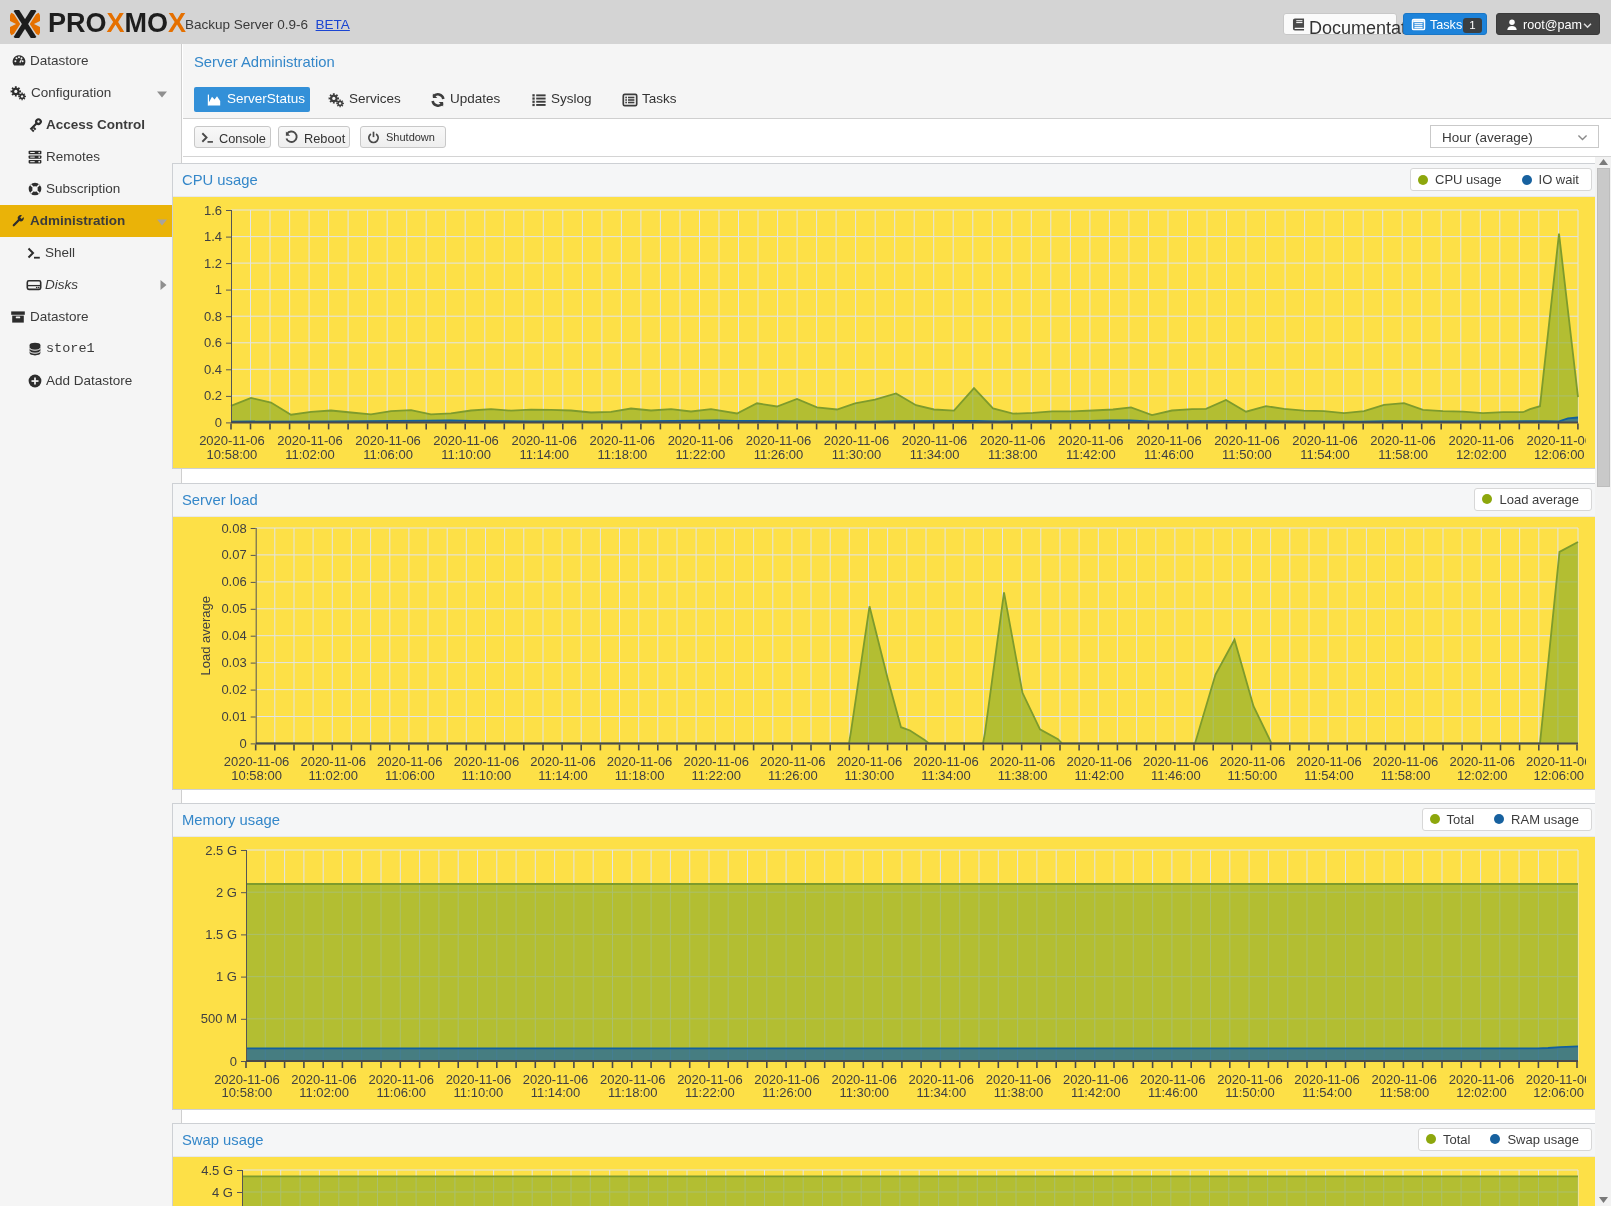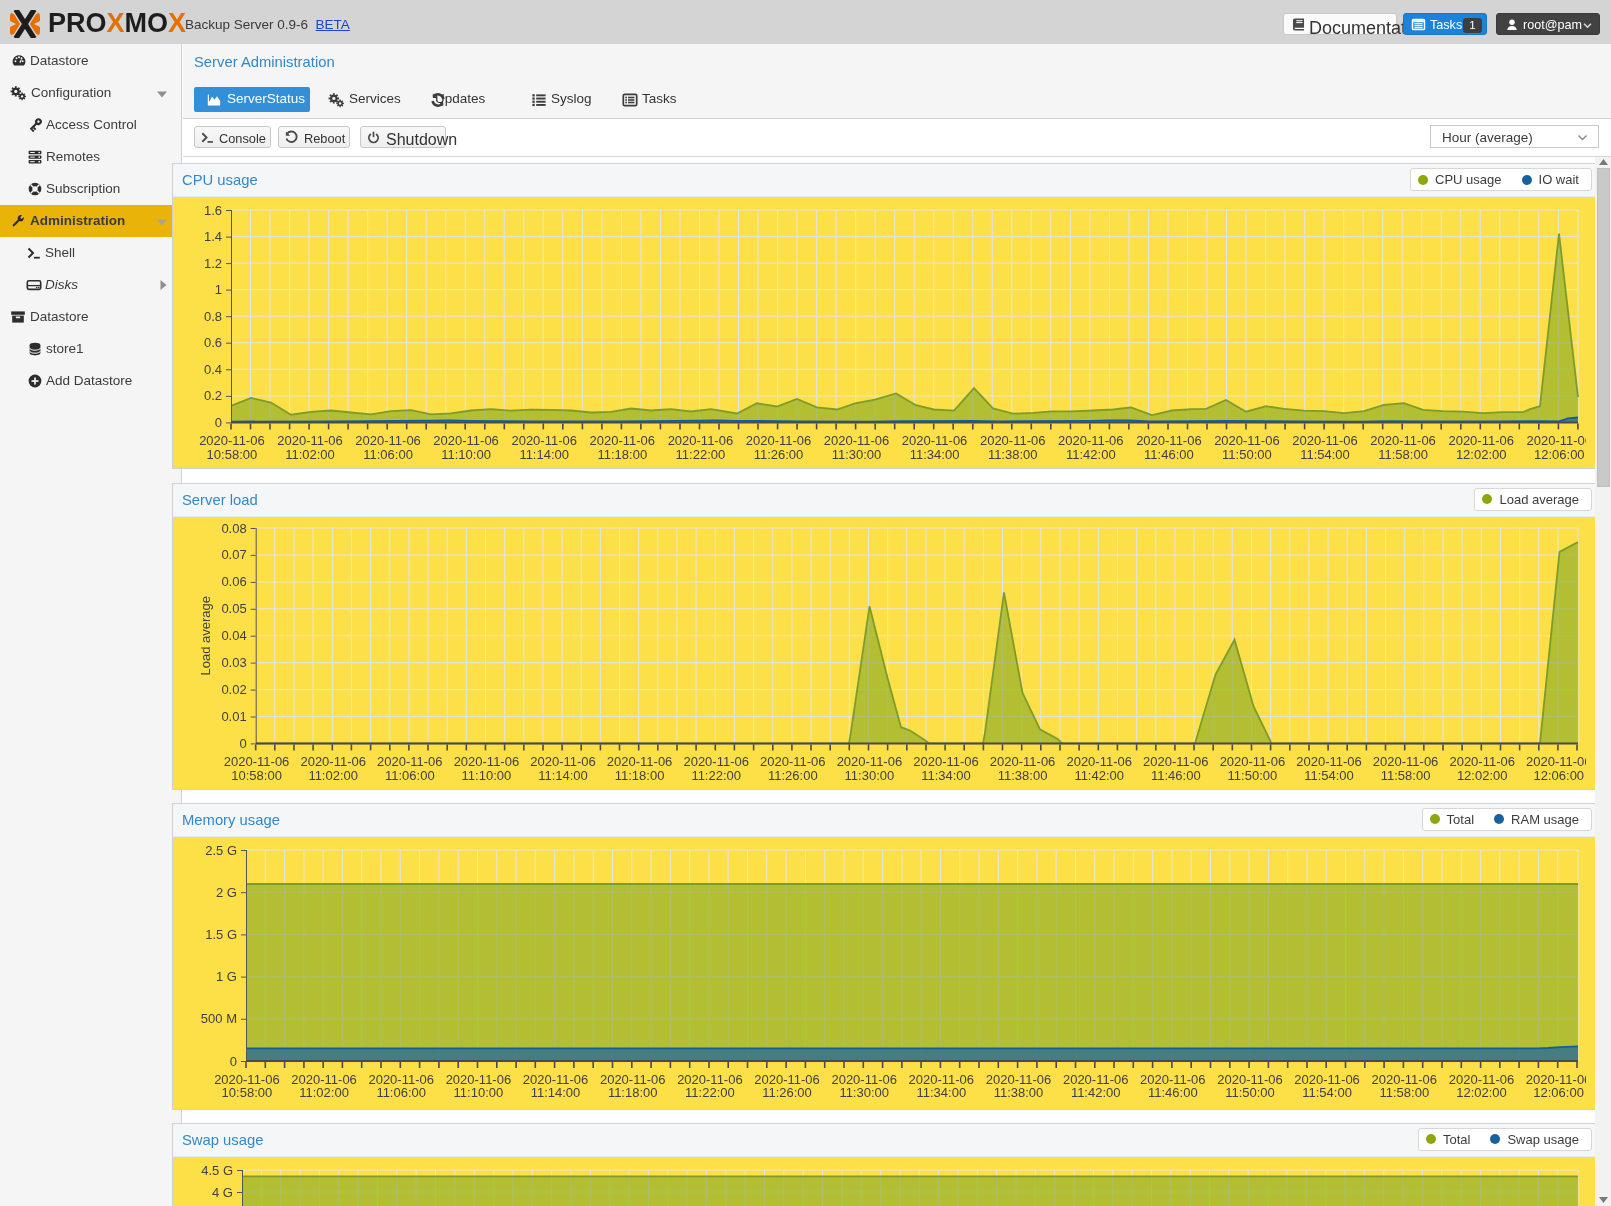--- a/index.html
+++ b/index.html
@@ -83,21 +83,21 @@
       <polygon points="10.99,5.35 10.99,7.45 9.65,7.15 9.05,8.59 10.22,9.33 8.73,10.82 7.99,9.65 6.55,10.25 6.85,11.59 4.75,11.59 5.05,10.25 3.61,9.65 2.87,10.82 1.38,9.33 2.55,8.59 1.95,7.15 0.61,7.45 0.61,5.35 1.95,5.65 2.55,4.21 1.38,3.47 2.87,1.98 3.61,3.15 5.05,2.55 4.75,1.21 6.85,1.21 6.55,2.55 7.99,3.15 8.73,1.98 10.22,3.47 9.05,4.21 9.65,5.65" fill="#2d2d2d"></polygon>
       <circle cx="5.8" cy="6.4" r="1.59" fill="#f5f5f5"></circle>
       <polygon points="15.92,10.63 15.92,12.17 14.93,11.95 14.49,13.01 15.35,13.55 14.25,14.65 13.71,13.79 12.65,14.23 12.87,15.22 11.33,15.22 11.55,14.23 10.49,13.79 9.95,14.65 8.85,13.55 9.71,13.01 9.27,11.95 8.28,12.17 8.28,10.63 9.27,10.85 9.71,9.79 8.85,9.25 9.95,8.15 10.49,9.01 11.55,8.57 11.33,7.58 12.87,7.58 12.65,8.57 13.71,9.01 14.25,8.15 15.35,9.25 14.49,9.79 14.93,10.85" fill="#2d2d2d"></polygon>
       <circle cx="12.1" cy="11.4" r="1.17" fill="#f5f5f5"></circle>
     </svg>
     <span class="t" style="left:31px">Configuration</span>
     <svg style="position:absolute;left:157px;top:13px" width="10" height="8" xmlns="http://www.w3.org/2000/svg">
       <path d="M0 1.5h10L5 7.5z" fill="#8f8f8f"></path>
     </svg>
   </div>
-<div class="nav" style="top:109px;">
+<div class="nav" style="top:109px;font-weight:bold;">
     <svg width="16" height="16" viewBox="0 0 16 16" style="position:absolute;left:27px;top:8px" xmlns="http://www.w3.org/2000/svg">
       <g transform="rotate(45 8 8)">
         <circle cx="8" cy="3.1" r="2.3" fill="none" stroke="#2d2d2d" stroke-width="2.2"></circle>
         <rect x="6.9" y="5.2" width="2.2" height="9.2" fill="#2d2d2d"></rect>
         <rect x="9.1" y="9.8" width="2.6" height="2" fill="#2d2d2d"></rect>
         <rect x="9.1" y="12.4" width="2.6" height="2" fill="#2d2d2d"></rect>
       </g>
     </svg>
     <span class="t" style="left:46px">Access Control</span>
   </div>
@@ -157,21 +157,21 @@
     </svg>
   </div>
 <div class="nav" style="top:301px;">
     <svg width="16" height="16" viewBox="0 0 16 16" style="position:absolute;left:10px;top:8px" xmlns="http://www.w3.org/2000/svg">
       <rect x="1.2" y="2.4" width="13.6" height="3.4" fill="#2d2d2d"></rect>
       <path d="M2.2 6.6h11.6v7H2.2z" fill="#2d2d2d"></path>
       <rect x="5.8" y="7.6" width="4.4" height="1.7" rx="0.5" fill="#f5f5f5"></rect>
     </svg>
     <span class="t" style="left:30px">Datastore</span>
   </div>
-<div class="nav" style="top:333px;">
+<div class="nav" style="top:333px;font-family:Liberation Mono, monospace;">
     <svg width="16" height="16" viewBox="0 0 16 16" style="position:absolute;left:27px;top:8px" xmlns="http://www.w3.org/2000/svg">
       <path d="M2.6 3.9v8.2c0 1.3 2.4 2.3 5.4 2.3s5.4-1 5.4-2.3V3.9z" fill="#2d2d2d"></path>
       <ellipse cx="8" cy="3.9" rx="5.4" ry="2.2" fill="#2d2d2d"></ellipse>
       <path d="M2.6 6.9c0 1.3 2.4 2.3 5.4 2.3s5.4-1 5.4-2.3" fill="none" stroke="#f5f5f5" stroke-width="1"></path>
       <path d="M2.6 9.9c0 1.3 2.4 2.3 5.4 2.3s5.4-1 5.4-2.3" fill="none" stroke="#f5f5f5" stroke-width="1"></path>
     </svg>
     <span class="t" style="left:46px">store1</span>
   </div>
 <div class="nav" style="top:365px;">
     <svg width="16" height="16" viewBox="0 0 16 16" style="position:absolute;left:27px;top:8px" xmlns="http://www.w3.org/2000/svg">
@@ -196,21 +196,21 @@
     <polygon points="15.92,10.63 15.92,12.17 14.93,11.95 14.49,13.01 15.35,13.55 14.25,14.65 13.71,13.79 12.65,14.23 12.87,15.22 11.33,15.22 11.55,14.23 10.49,13.79 9.95,14.65 8.85,13.55 9.71,13.01 9.27,11.95 8.28,12.17 8.28,10.63 9.27,10.85 9.71,9.79 8.85,9.25 9.95,8.15 10.49,9.01 11.55,8.57 11.33,7.58 12.87,7.58 12.65,8.57 13.71,9.01 14.25,8.15 15.35,9.25 14.49,9.79 14.93,10.85" fill="#3d3d3d"></polygon>
     <circle cx="12.1" cy="11.4" r="1.17" fill="#f5f5f5"></circle>
   </svg>
 <span class="tabtxt" style="position:absolute;left:349px;top:91px">Services</span>
 <svg width="16" height="16" viewBox="0 0 16 16" style="position:absolute;left:430px;top:91.5px" xmlns="http://www.w3.org/2000/svg">
     <path d="M13.4 7.0a5.5 5.5 0 0 0-10-2.2" fill="none" stroke="#3d3d3d" stroke-width="2.5"></path>
     <path d="M2.9 1.6v4.4h4.4z" fill="#3d3d3d"></path>
     <path d="M2.6 9.0a5.5 5.5 0 0 0 10 2.2" fill="none" stroke="#3d3d3d" stroke-width="2.5"></path>
     <path d="M13.1 14.4V10h-4.4z" fill="#3d3d3d"></path>
   </svg>
-<span class="tabtxt" style="position:absolute;left:435px;top:91px">Updates</span>
+<span class="tabtxt" style="position:absolute;left:450px;top:91px">Updates</span>
 <svg width="16" height="16" viewBox="0 0 16 16" style="position:absolute;left:531px;top:91.5px" xmlns="http://www.w3.org/2000/svg">
     <rect x="1.4" y="2.2" width="2.3" height="2.3" fill="#3d3d3d"></rect>
     <rect x="5.2" y="2.4000000000000004" width="9.4" height="1.9" fill="#3d3d3d"></rect>
     <rect x="1.4" y="5.4" width="2.3" height="2.3" fill="#3d3d3d"></rect>
     <rect x="5.2" y="5.6000000000000005" width="9.4" height="1.9" fill="#3d3d3d"></rect>
     <rect x="1.4" y="8.6" width="2.3" height="2.3" fill="#3d3d3d"></rect>
     <rect x="5.2" y="8.799999999999999" width="9.4" height="1.9" fill="#3d3d3d"></rect>
     <rect x="1.4" y="11.8" width="2.3" height="2.3" fill="#3d3d3d"></rect>
     <rect x="5.2" y="12.0" width="9.4" height="1.9" fill="#3d3d3d"></rect>
   </svg>
@@ -233,21 +233,21 @@
     </svg>
     <span style="position:absolute;left:24px;top:3.5px">Console</span>
   </div>
 <div class="btn" style="left:278px;top:126px;width:72px;font-size:12.8px">
     <svg width="15" height="15" viewBox="0 0 16 16" style="position:absolute;left:5px;top:3px" xmlns="http://www.w3.org/2000/svg">
       <path d="M3.2 4.2A5.6 5.6 0 1 1 2.6 9" fill="none" stroke="#4a4a4a" stroke-width="2"></path>
       <path d="M2 1.6v4.6h4.6z" fill="#4a4a4a"></path>
     </svg>
     <span style="position:absolute;left:25px;top:3.5px">Reboot</span>
   </div>
-<div class="btn" style="left:360px;top:126px;width:86px;font-size:16px">
+<div class="btn" style="left:360px;top:126px;width:86px;font-size:11px">
     <svg width="15" height="15" viewBox="0 0 16 16" style="position:absolute;left:5px;top:3px" xmlns="http://www.w3.org/2000/svg">
       <path d="M5.2 4.2a5 5 0 1 0 5.6 0" fill="none" stroke="#4a4a4a" stroke-width="1.8"></path>
       <line x1="8" y1="1.8" x2="8" y2="7.6" stroke="#4a4a4a" stroke-width="1.8"></line>
     </svg>
     <span style="position:absolute;left:25px;top:3.5px">Shutdown</span>
   </div>
 <div style="position:absolute;left:1430px;top:125px;width:169px;height:23px;border:1px solid #c9c9c9;background:#fff">
     <span style="position:absolute;left:11px;top:3.5px;font-size:13.5px;color:#3a3a3a">Hour (average)</span>
     <svg width="13" height="13" viewBox="0 0 16 16" style="position:absolute;right:9px;top:5px" xmlns="http://www.w3.org/2000/svg">
       <path d="M3 5.5 8 10.5 13 5.5" fill="none" stroke="#8a8a8a" stroke-width="1.7"></path>

